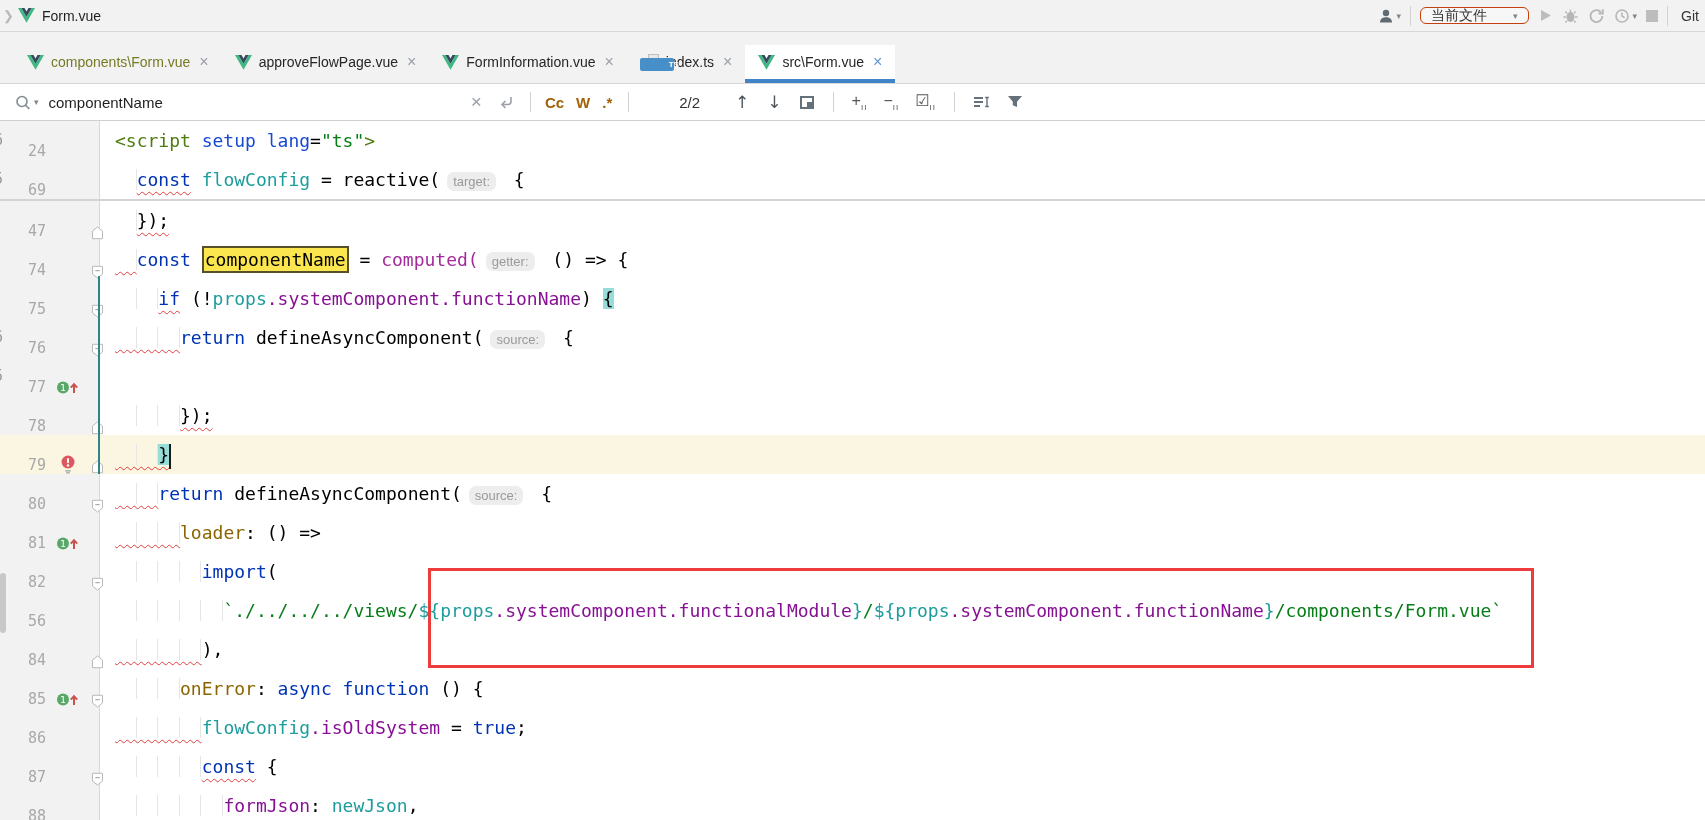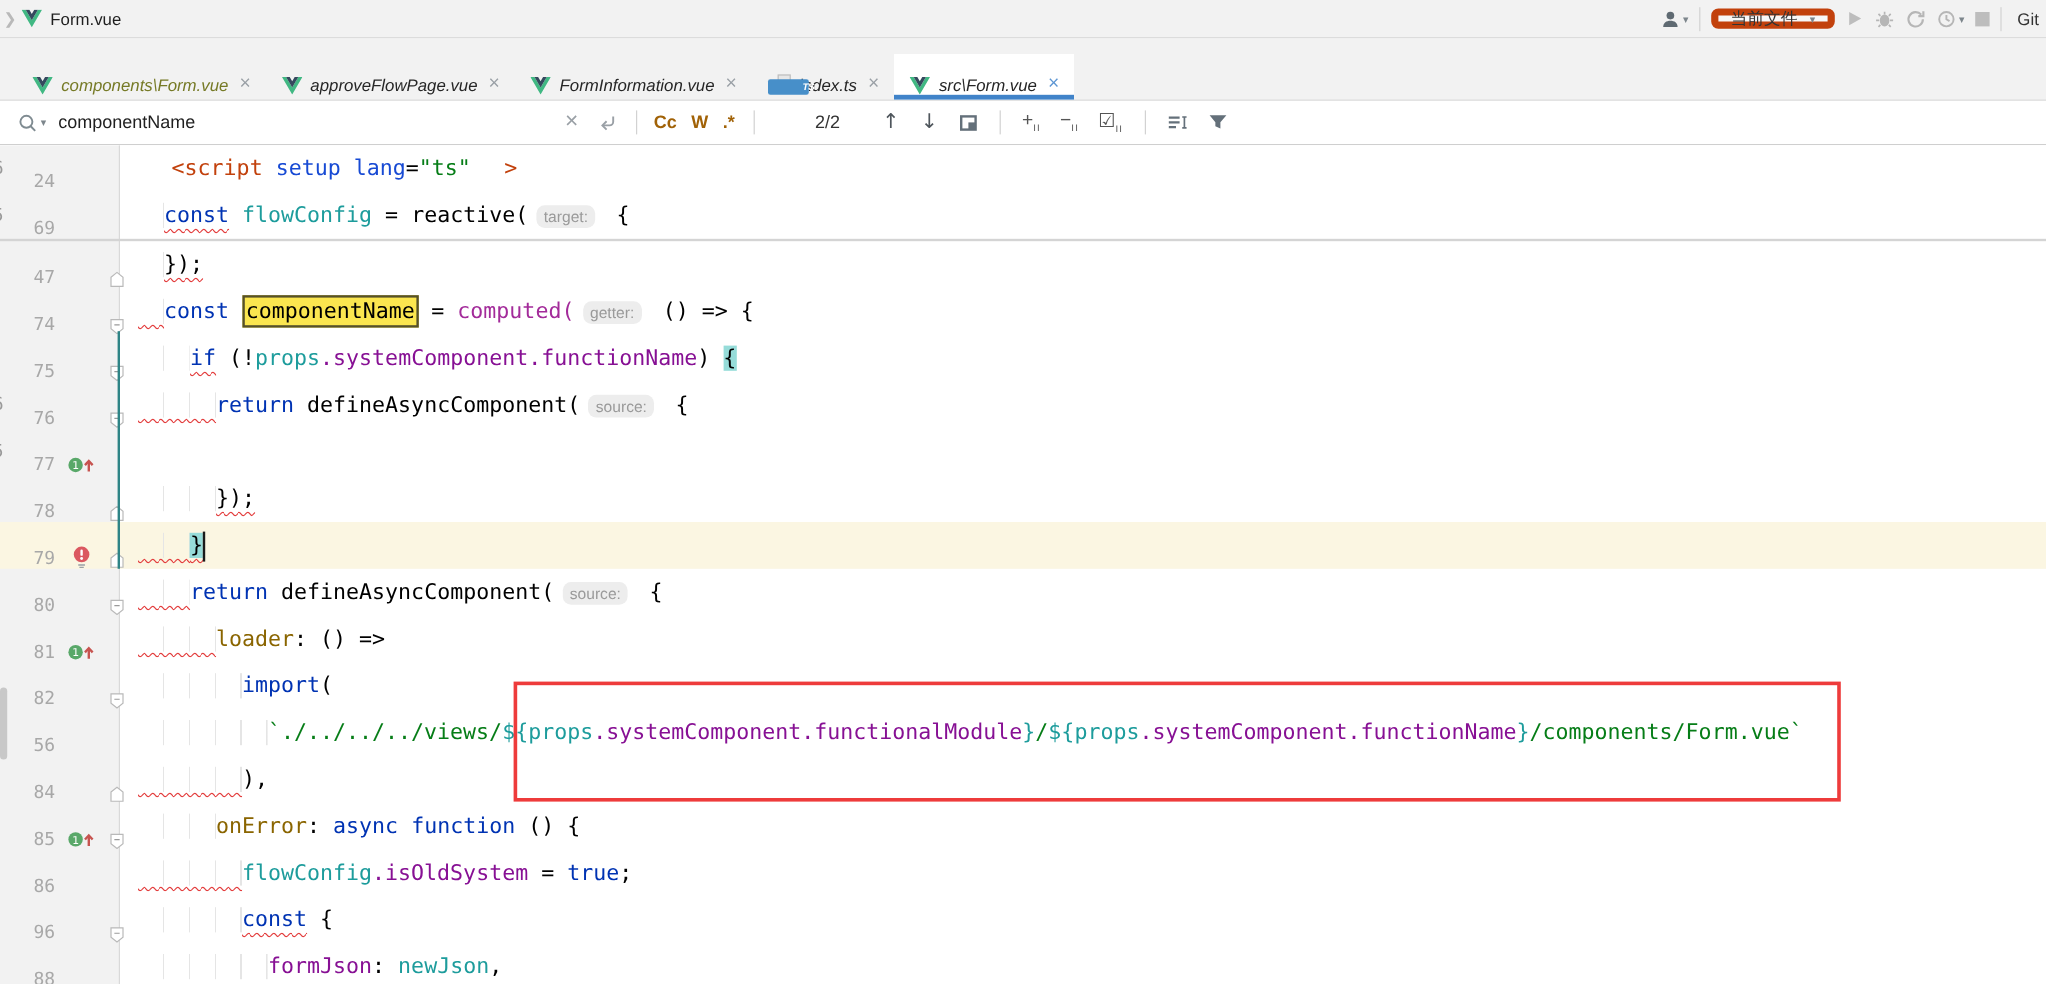--- a/index.html
+++ b/index.html
@@ -5,30 +5,30 @@
   * { margin:0; padding:0; box-sizing:border-box; }
   html,body { width:1705px; height:820px; overflow:hidden; background:#fff;
     font-family:"Liberation Sans", sans-serif; }
   .titlebar { position:absolute; left:0; top:0; width:1705px; height:32px;
     background:#F2F2F2; border-bottom:1px solid #D6D6D6; display:flex; align-items:center; }
   .tb-chevron { color:#B9B9B9; font-size:13px; margin:0 4px 0 3px; }
   .tb-title { font-size:14px; color:#1f1f1f; margin-left:7px; }
   .tb-right { margin-left:auto; display:flex; align-items:center; gap:9px; padding-right:6px; }
   .vsep { width:1px; height:20px; background:#D2D2D2; }
   .caret { font-size:9px; color:#7d868c; margin-left:2px; }
-  .cfg-btn { height:17px; border:6px solid #c2410c; border-radius:6px; background:#F7F7F7;
-    display:flex; align-items:center; padding:0 10px; gap:8px; font-size:14px; color:#333; }
+  .cfg-btn { height:17px; border:1px solid #c2410c; border-radius:6px; background:#F7F7F7;
+    display:flex; align-items:center; padding:0 10px; gap:24px; font-size:14px; color:#333; }
   .ico { display:inline-flex; align-items:center; justify-content:center; }
   .stop-sq { width:12px; height:12px; background:#BDBDBD; display:inline-block; }
   .git-label { font-size:14px; color:#333; margin-left:4px; }
 
   .tabbar { position:absolute; left:0; top:32px; width:1705px; height:52px;
     background:#F2F2F2; border-bottom:1px solid #D6D6D6; display:flex; align-items:flex-end; padding-left:14px; }
-  .tab { height:38px; display:flex; align-items:flex-end; gap:7px; padding:0 13px;
-    font-size:14px; color:#262626; border-bottom:4px solid transparent; cursor:default;font-style:italic; }
+  .tab { height:38px; display:flex; align-items:center; gap:7px; padding:0 13px;
+    font-size:14px; color:#262626; border-bottom:4px solid transparent; cursor:default; }
   .tab.active { background:#fff; border-bottom-color:#4083C9; }
   .tab.muted .tab-label { color:#767A26; }
   .tab-close { color:#9aa0a6; font-size:16px; margin-left:2px; }
   .tab.active .tab-close { color:#5D96D3; }
   .ts-ic { position:relative; width:19px; height:17px; display:inline-block; }
   .ts-page { position:absolute; right:0; top:0; width:11px; height:13px; background:#E7E7E7; border:1px solid #BFBFBF; }
   .ts-sq { position:absolute; left:0; bottom:0; width:13px; height:13px; background:#478FC9; color:#fff;
     font-size:8px; font-weight:bold; display:flex; align-items:center; justify-content:center; border-radius:2px;padding-left:34px; }
 
   .findbar { position:absolute; left:0; top:84px; width:1705px; height:37px; background:#fff;
@@ -52,21 +52,21 @@
   .g-num { width:46px; text-align:right; font:15px "DejaVu Sans Mono", monospace; color:#A8A8A8; flex:0 0 46px; }
   .g-icon { width:44px; flex:0 0 44px; display:flex; align-items:center; justify-content:center; }
   .g-fold { width:25px; flex:0 0 25px; display:flex; align-items:center; justify-content:flex-start; padding-left:1px; }
   .code { white-space:pre; font:18px/39px "DejaVu Sans Mono", monospace; color:#000; }
   .ind { background-image:repeating-linear-gradient(to right, transparent 0 20.6px, #E5E5E5 20.6px 21.6px); }
   .t.kw  { color:#0033B3; }
   .t.id  { color:#1D9C9C; }
   .t.fld { color:#871094; }
   .t.str { color:#067D17; }
   .t.tpl { color:#1D9C9C; }
-  .t.tag { color:#c2410c;margin-left:28px; }
+  .t.tag { color:#4d7c0f; }
   .t.attr{ color:#174AD4; }
   .t.fnc { color:#A32B9A; }
   .t.prop{ color:#8A6500; }
   .t.it  { color:#000; }
   .t.pln { color:#000; }
   .t.match { background:#FBE64F; border:2px solid #55502A; padding:1px 1px; }
   .t.bcy { background:#96DCD9; }
   .w { text-decoration-line:underline; text-decoration-style:wavy; text-decoration-color:#E33E3E;
        text-decoration-thickness:1px; text-underline-offset:5px; }
   .t.hint { font:13px "Liberation Sans", sans-serif; color:#9A9A9A; background:#EDEDED;
@@ -400,21 +400,21 @@
         </span>
         <span class="code"><span class="ind">      </span><span class="t prop">onError</span><span class="t pln">: </span><span class="t kw">async</span><span class="t pln"> </span><span class="t kw">function</span><span class="t pln"> () {</span></span>
       </div>
       <div class="row">
         <span class="g-num">86</span>
         <span class="g-icon"></span>
         <span class="g-fold"></span>
         <span class="code"><span class="ind w">        </span><span class="t id">flowConfig</span><span class="t fld">.isOldSystem</span><span class="t pln"> = </span><span class="t kw">true</span><span class="t pln">;</span></span>
       </div>
       <div class="row">
-        <span class="g-num">96</span>
+        <span class="g-num">87</span>
         <span class="g-icon"></span>
         <span class="g-fold">
           <svg width="13" height="14">
             <path d="M1.5 1.3H11.5V9L6.5 13 1.5 9Z" fill="#fff" stroke="#B9B9B9"></path>
             <path d="M4.3 5.7h4.4" stroke="#9a9a9a"></path>
           </svg>
         </span>
         <span class="code"><span class="ind">        </span><span class="t kw w">const</span><span class="t pln"> {</span></span>
       </div>
       <div class="row">

